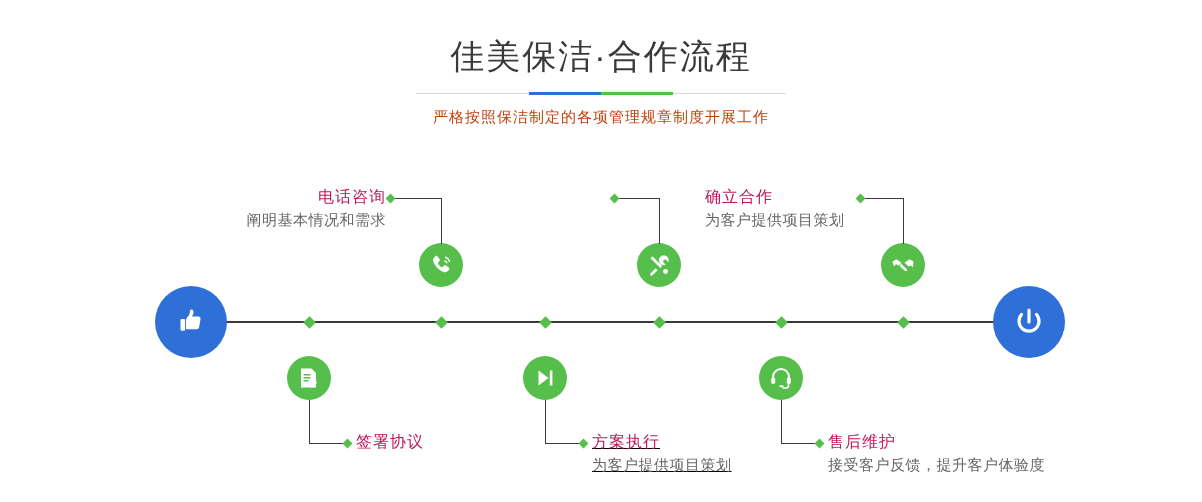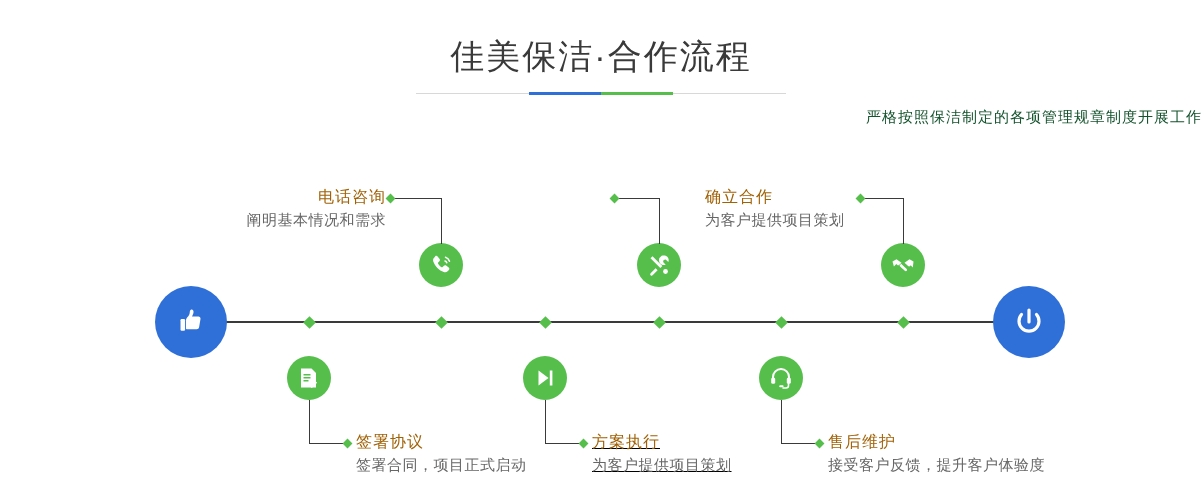--- a/index.html
+++ b/index.html
@@ -55,23 +55,22 @@
   }
   .rule-accent-green {
     position: absolute;
     left: 185px; top: 0;
     width: 72px; height: 3px;
     background: #56bf4c;
   }
   .subtitle {
     margin: 13px 0 0 0;
     font-size: 15px;
-    color: #14532d;
+    color: #c2410c;
     letter-spacing: 1px;
-    text-align: right;
   }
 
   
   .timeline {
     position: absolute;
     left: 0;
     top: 0;
     width: 1202px;
     height: 502px;
   }
@@ -124,21 +123,21 @@
   }
   .v-line { width: 1px; }
   .h-line { height: 1px; }
 
   .label {
     position: absolute;
     white-space: nowrap;
   }
   .label .lab-title {
     font-size: 16px;
-    color: #a16207;
+    color: #be185d;
     letter-spacing: 1px;
     line-height: 22px;
   }
   .label .lab-desc {
     font-size: 15px;
     color: #666666;
     letter-spacing: 0.5px;
     line-height: 20px;
     margin-top: 2px;
   }
@@ -200,21 +199,20 @@
         <path fill="#ffffff" d="M17.5 14.2l3.6 3.6-5.3 5.3-3.6-3.6z"></path>
         <path fill="#ffffff" d="M11.4 21.3l3 .9-.9-3z"></path>
       </svg>
     </div>
     <div class="dot" style="left:305px; top:318px;"></div>
     <div class="connector v-line" style="left:309px; top:400px; height:43px;"></div>
     <div class="connector h-line" style="left:309px; top:443px; width:38px;"></div>
     <div class="dot" style="left:344px; top:440px; width:7px; height:7px;"></div>
     <div class="label right-al" style="left:356px; top:431px;">
       <div class="lab-title">签署协议</div>
-      <div class="lab-desc">签署合同，项目正式启动</div>
     </div>
 
     <div class="node" style="left:637px; top:243px;">
       <svg width="26" height="26" viewBox="0 0 26 26">
         <path fill="#ffffff" d="M4.5 6.2l2-2 9.8 9.8-2 2z"></path>
         <path fill="#ffffff" d="M15.7 3.8c1.9-.8 4.2-.4 5.6 1 1.4 1.4 1.8 3.5 1 5.3l-2.6-2.6-2.1.5-.5 2.1 2.6 2.6c-1.8.8-3.9.4-5.3-1-1.4-1.4-1.8-3.7-1-5.6z"></path>
         <path fill="#ffffff" d="M9.6 16.2l2 2-5 5a1.4 1.4 0 0 1-2-2z"></path>
         <circle cx="19.5" cy="19.5" r="2.4" fill="#ffffff"></circle>
       </svg>
     </div>

